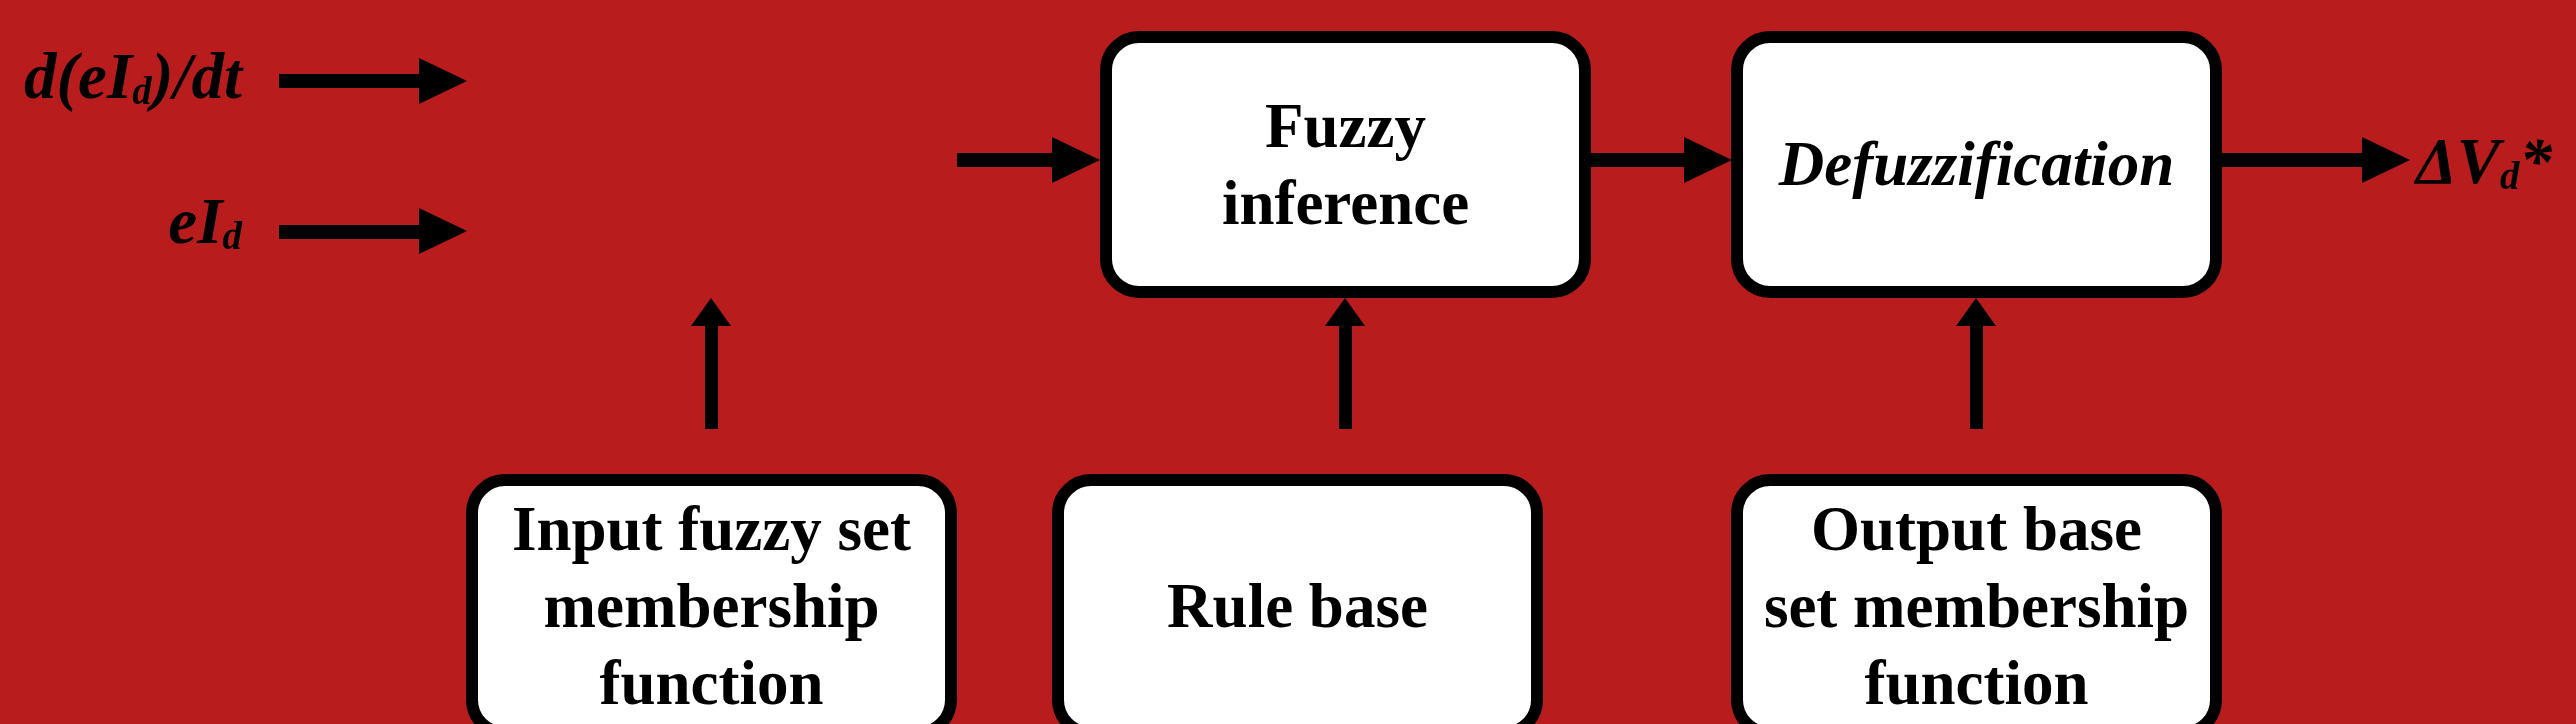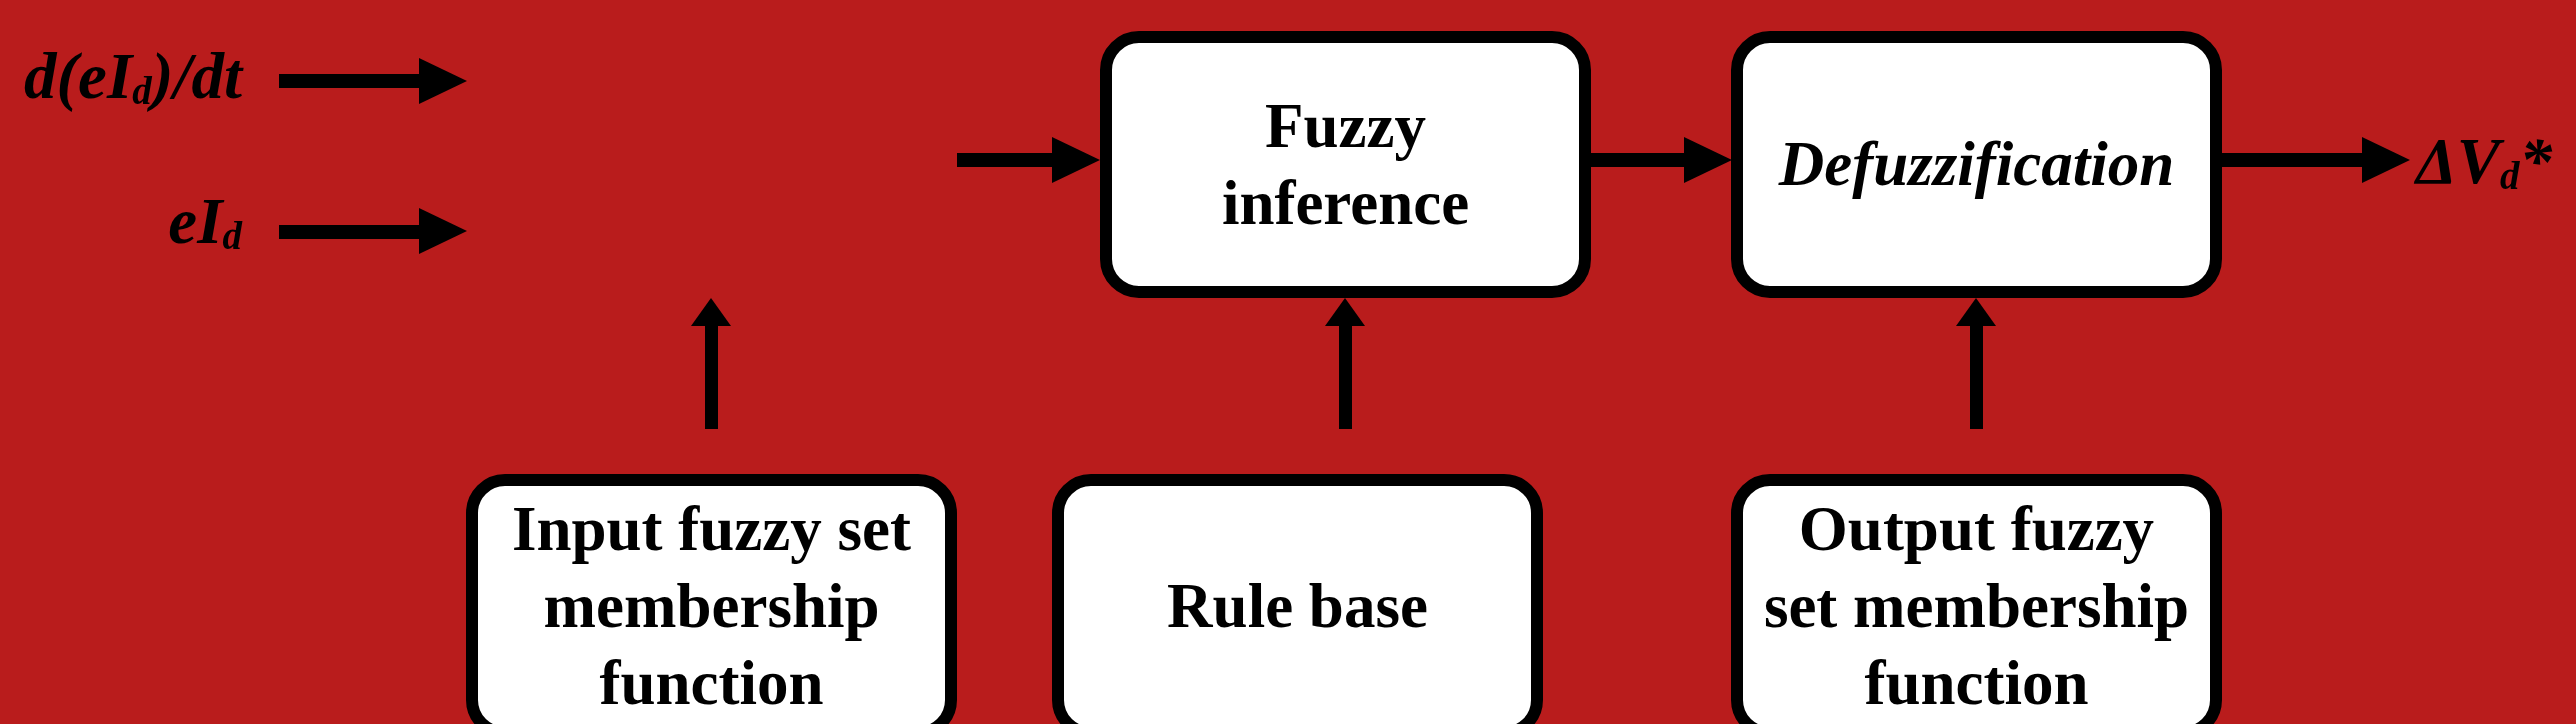--- a/index.html
+++ b/index.html
@@ -120,21 +120,21 @@
     <span class="lbl">Input fuzzy set
 membership
 function</span>
   </div>
 
   <div class="box bot-box" style="left:1052px;">
     <span class="lbl">Rule base</span>
   </div>
 
   <div class="box bot-box" style="left:1731px;">
-    <span class="lbl">Output fuzzy
+    <span class="lbl">Output base
 set membership
 function</span>
   </div>
 
   <div class="shaft-v" style="left:705px; top:324px; height:105px;"></div>
   <div class="ah-up" style="left:691px; top:298px;"></div>
 
   <div class="shaft-v" style="left:1339px; top:324px; height:105px;"></div>
   <div class="ah-up" style="left:1325px; top:298px;"></div>
 

